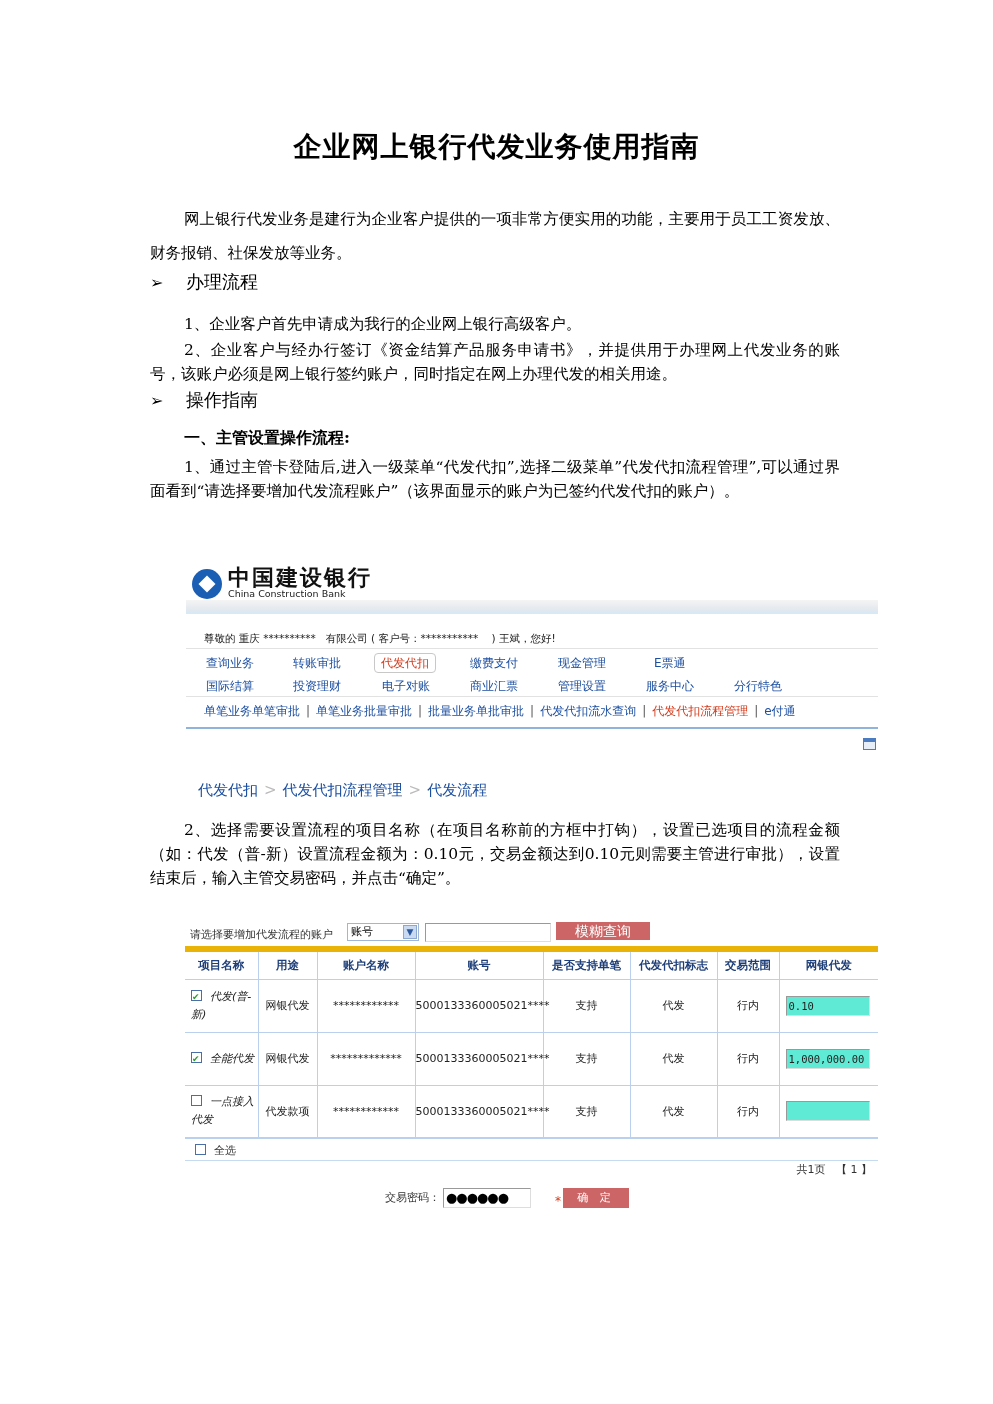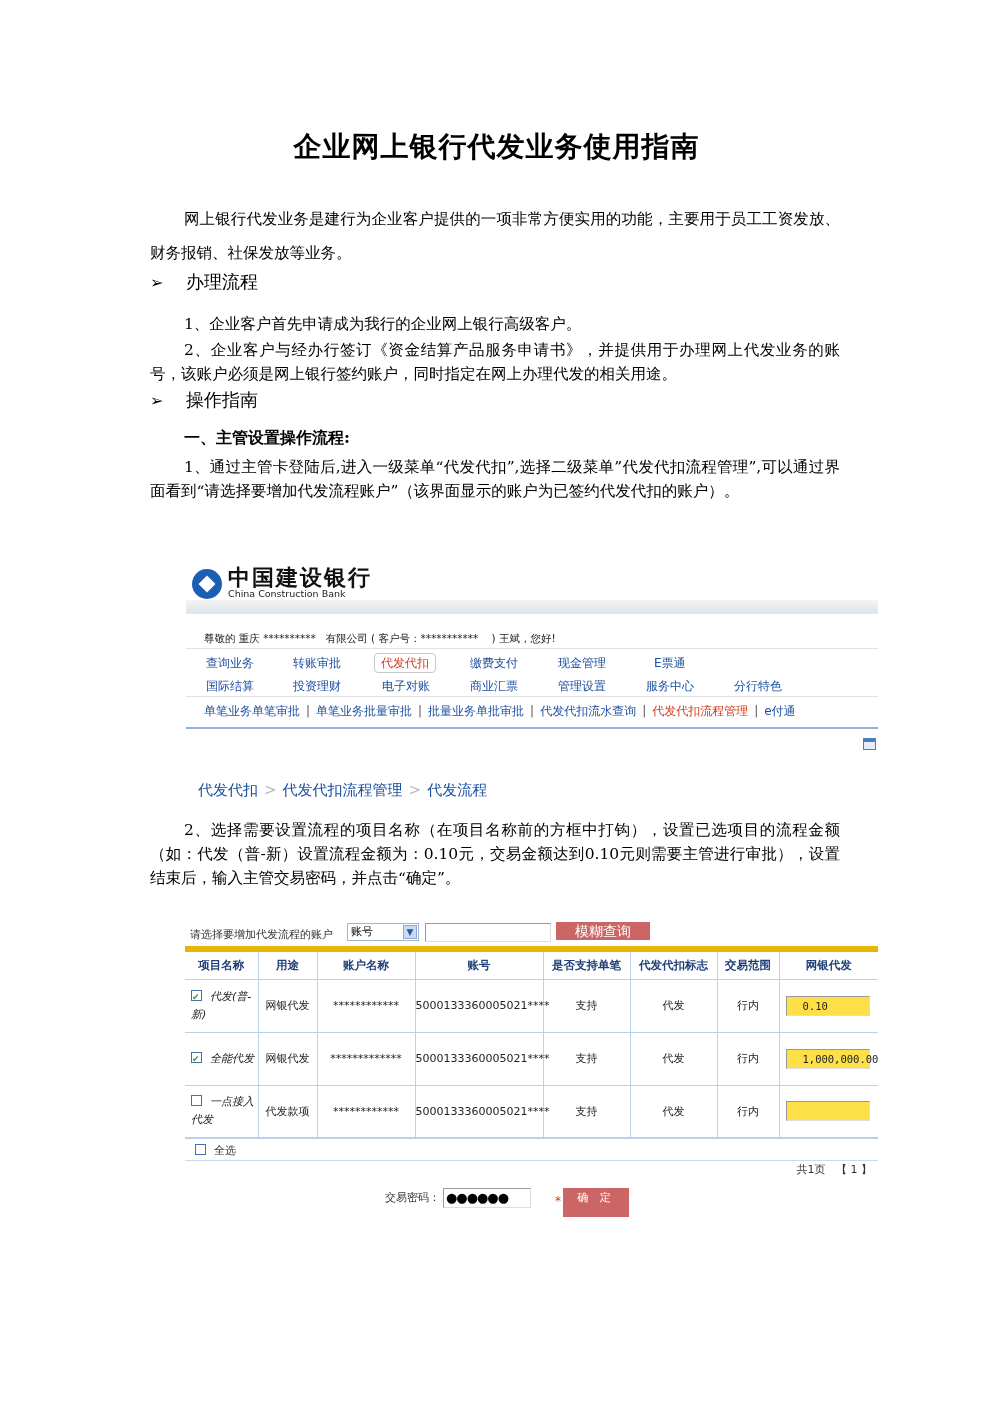--- a/index.html
+++ b/index.html
@@ -62,29 +62,29 @@
   table.grid th, table.grid td { border: 1px solid #b9d1ec; text-align: center; font-size: 11px; }
   table.grid tr:first-child th { border-top: 6px solid #eab308; }
   table.grid th { height: 30px; color: #1f3f78; font-weight: bold; font-size: 11.5px; }
   table.grid td { height: 53px; color: #222; }
   table.grid td.name { text-align: left; padding-left: 6px; line-height: 18px; font-style: italic; }
   table.grid tr.last td { border-bottom: 2px solid #b9d1ec; }
   table.grid th:first-child, table.grid td:first-child { border-left: none; }
   table.grid th:last-child, table.grid td:last-child { border-right: none; }
   .cb { display: inline-block; width: 11px; height: 11px; border: 1px solid #4a6ea8; background: #fff; vertical-align: -1px; margin-right: 8px; position: relative; }
   .cb.checked::after { content: "✔"; position: absolute; left: 0; top: -3px; font-size: 9px; color: #2a9a2a; }
-  .amount { width: 84px; height: 20px; border: 1px solid #999; border-right-color: #ddd; border-bottom-color: #ddd; text-align: left; padding-left: 16px; font-size: 10.5px; font-family: "DejaVu Sans Mono", "Liberation Mono", monospace; line-height: 18px; background: #fde047; margin-left: 6px; }
+  .amount { width: 84px; height: 20px; border: 1px solid #999; border-right-color: #ddd; border-bottom-color: #ddd; text-align: left; padding-left: 2px; font-size: 10.5px; font-family: "DejaVu Sans Mono", "Liberation Mono", monospace; line-height: 18px; background: #5eead4; margin-left: 6px; }
   td.amt { text-align: left !important; }
   .select-all { position: absolute; left: 10px; top: 223px; font-size: 11px; color: #333; }
   .footer-line { position: absolute; left: 0; top: 240px; width: 693px; height: 1px; background: #c7dbf0; }
   .pager { position: absolute; right: 6px; top: 242px; font-size: 11px; color: #333; white-space: pre; }
   .pwd-label { position: absolute; left: 200px; top: 270px; font-size: 11px; color: #333; }
   .pwd-input { position: absolute; left: 258px; top: 268px; width: 88px; height: 20px; border: 1px solid #999; border-right-color: #ddd; border-bottom-color: #ddd; background: #fff; font-size: 13px; line-height: 18px; padding-left: 2px; letter-spacing: -1px; }
   .req-star { position: absolute; left: 370px; top: 274px; color: #d13b1c; font-size: 12px; }
-  .ok-btn { position: absolute; left: 378px; top: 268px; width: 66px; height: 29px; background: #cc6666; color: #fff; font-size: 11px; text-align: center; line-height: 20px; cursor: pointer; letter-spacing: 4px; }
+  .ok-btn { position: absolute; left: 378px; top: 268px; width: 66px; height: 20px; background: #cc6666; color: #fff; font-size: 11px; text-align: center; line-height: 20px; cursor: pointer; letter-spacing: 4px; }
 </style>
 </head>
 <body>
 
 <div class="title">企业网上银行代发业务使用指南</div>
 
 <p class="para indent p-intro">网上银行代发业务是建行为企业客户提供的一项非常方便实用的功能，主要用于员工工资发放、财务报销、社保发放等业务。</p>
 
 <div class="h2 h2-1">
   <span class="arrow">➢</span>

